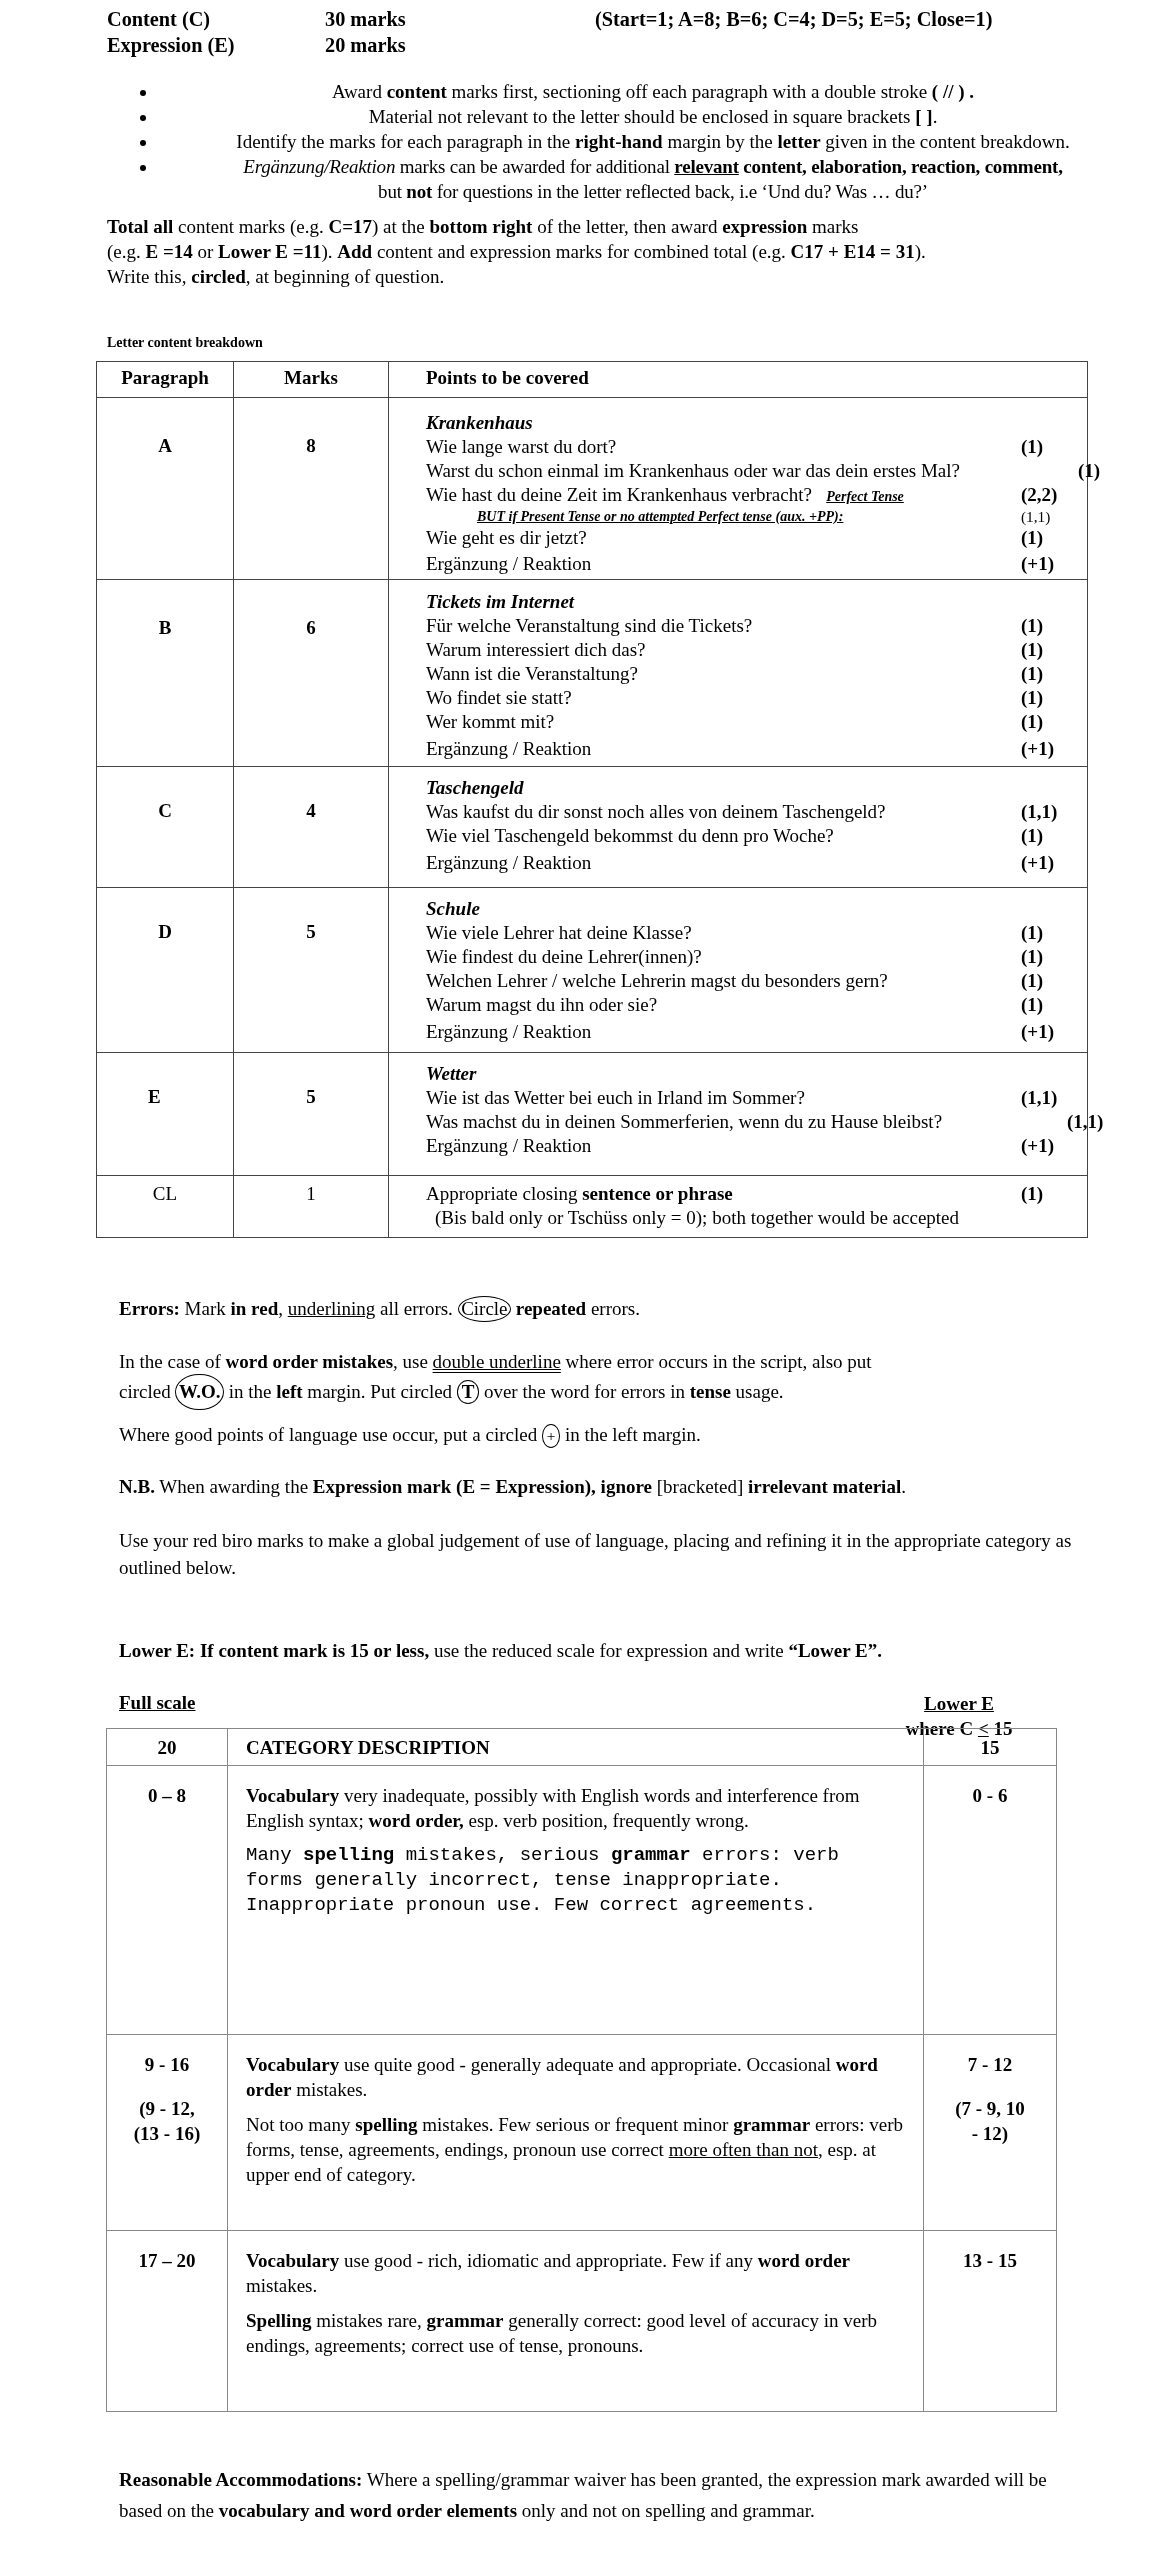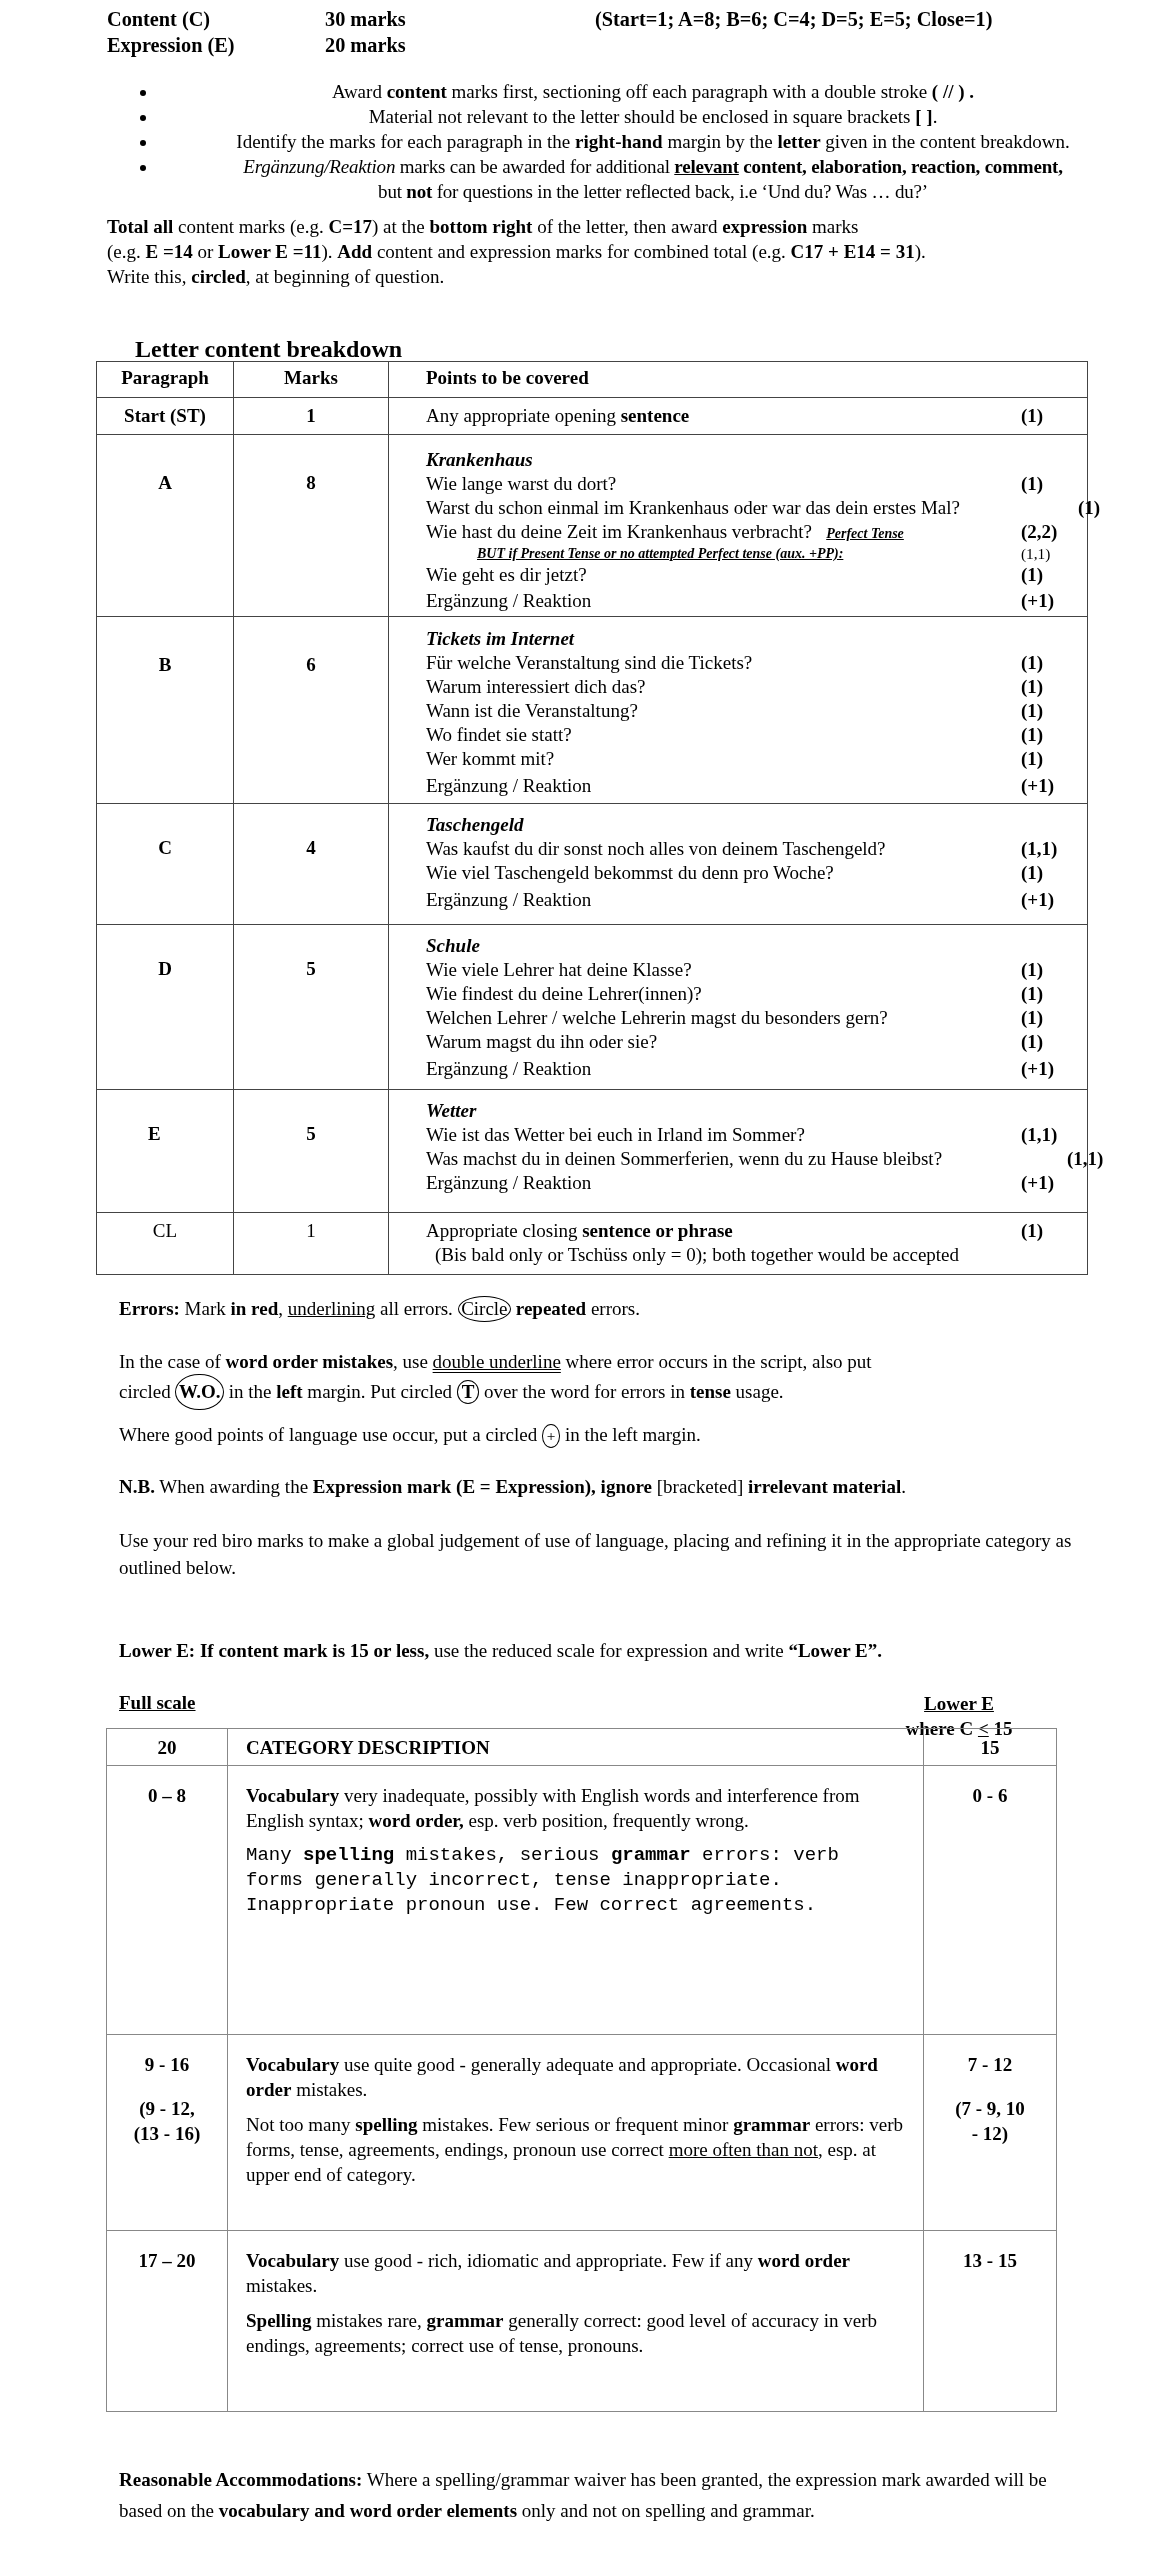--- a/index.html
+++ b/index.html
@@ -45,39 +45,29 @@
   <li><span>Identify the marks for each paragraph in the </span><b>right-hand</b><span> margin by the </span><b>letter</b><span> given in the content breakdown.</span></li>
   <li style="letter-spacing:-0.2px;"><i>Ergänzung/Reaktion</i><span> marks can be awarded for additional </span><b class="u">relevant</b><b> content, elaboration, reaction, comment,</b><br><span>but </span><b>not</b><span> for questions in the letter reflected back, i.e ‘Und du? Was … du?’</span></li>
 </ul>
 
 <div class="para" style="left:107px;top:214px;width:1017px;">
   <b>Total all</b><span> content marks (e.g. </span><b>C=17</b><span>) at the </span><b>bottom right</b><span> of the letter, then award </span><b>expression</b><span> marks</span><br>
   <span>(e.g. </span><b>E =14</b><span> or </span><b>Lower E =11</b><span>). </span><b>Add</b><span> content and expression marks for combined total (e.g. </span><b>C17 + E14 = 31</b><span>).</span><br>
   <span>Write this, </span><b>circled</b><span>, at beginning of question.</span>
 </div>
 
-<div class="abs" style="left:107px;top:334px;font-weight:bold;font-size:24px;margin-left:28px;">Letter content breakdown</div>
+<div class="abs" style="left:107px;top:334px;font-weight:bold;font-size:14px;">Letter content breakdown</div>
 
 <table class="t1">
   <tbody>
       <tr style="height:36px;">
     <td class="c1" style="padding-top:3.8px;">Paragraph</td>
     <td class="c2" style="padding-top:3.8px;">Marks</td>
     <td class="c3" style="font-weight:bold;padding-top:3.8px;">Points to be covered</td>
   </tr>
-  <tr style="height:37px;">
-    <td class="c1" style="padding-top:6.4px;">Start (ST)</td>
-    <td class="c2" style="padding-top:6.4px;">1</td>
-    <td class="c3" style="padding-top:6.4px;">
-      <div class="line">
-            <span><span>Any appropriate opening </span><b>sentence</b></span>
-            <span class="pt">(1)</span>
-          </div>
-    </td>
-  </tr>
   <tr style="height:182px;">
     <td class="c1" style="padding-top:36px;">A</td>
     <td class="c2" style="padding-top:36px;">8</td>
     <td class="c3" style="padding-top:12.7px;">
       <div class="topic">Krankenhaus</div>
       <div class="line">
             <span>Wie lange warst du dort?</span>
             <span class="pt">(1)</span>
           </div>
       <div class="line" style="margin-right:-25.4px;">

